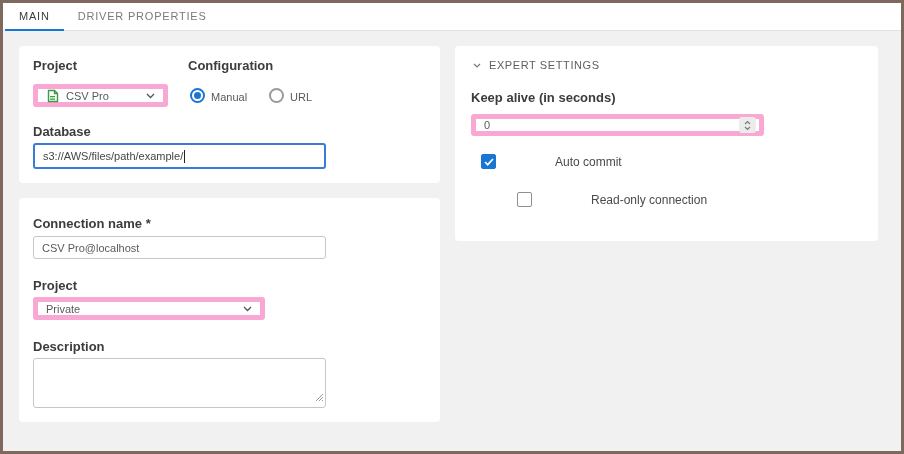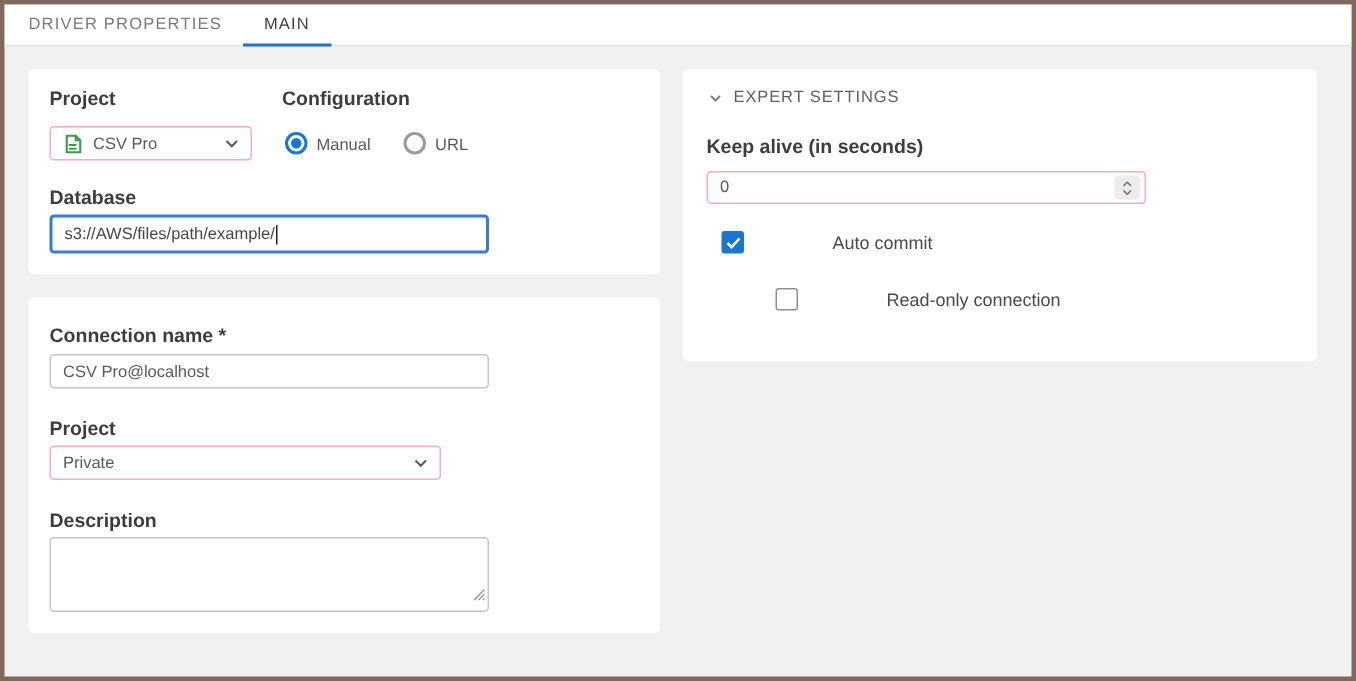--- a/index.html
+++ b/index.html
@@ -53,21 +53,21 @@
     position: absolute;
     font-size: 13px;
     font-weight: bold;
     color: #3c3c3c;
   }
 
   
   .tbox {
     position: absolute;
     background: #fff;
-    border: 1px solid #f9a8d4;
+    border: 5px solid #f9a8d4;
     border-radius: 3px;
     display: flex;
     align-items: center;
     font-size: 11px;
     color: #5a5a5a;
     padding: 0 8px;
   }
   .tbox.focused {
     border: 2px solid #3a7bd5;
     color: #464646;
@@ -172,22 +172,22 @@
     position: absolute; right: 1px; bottom: 1px;
     pointer-events: none;
   }
 </style>
 </head>
 <body>
 
 <div class="frame">
 
   <div class="tabbar">
+    <div class="tab active">MAIN</div>
     <div class="tab">DRIVER PROPERTIES</div>
-    <div class="tab active">MAIN</div>
   </div>
 
   <div class="card card-driver">
 
     <div class="field-label" style="left:14px; top:12px;">Project</div>
 
     <div class="tbox selectbox" style="left:14px; top:38px; width:135px; height:23px;">
       <span class="chev" style="margin:0 7px 0 0; display:flex;">
         <svg width="13" height="14" viewBox="0 0 13 14">
           <path d="M2.5 1.5 h6 l3 3 v8 h-9 z" fill="#ffffff" stroke="#3d9a46" stroke-width="1.4"></path>
@@ -226,21 +226,21 @@
   </div>
 
   <div class="card card-conn">
 
     <div class="field-label" style="left:14px; top:18px;">Connection name *</div>
 
     <input class="real-input" style="left: 14px; top: 38px; width: 293px; height: 23px;" value="CSV Pro@localhost">
 
     <div class="field-label" style="left:14px; top:80px;">Project</div>
 
-    <div class="tbox selectbox" style="left:14px; top:99px; width:261px; height:23px;">
+    <div class="tbox selectbox" style="left:14px; top:99px; width:232px; height:23px;">
       <span>Private</span>
       <span class="chev">
         <svg width="9" height="6" viewBox="0 0 9 6">
             <path d="M1 1 L4.5 4.5 L8 1" fill="none" stroke="#555" stroke-width="1.3"></path>
           </svg>
       </span>
     </div>
 
     <div class="field-label" style="left:14px; top:141px;">Description</div>
 

